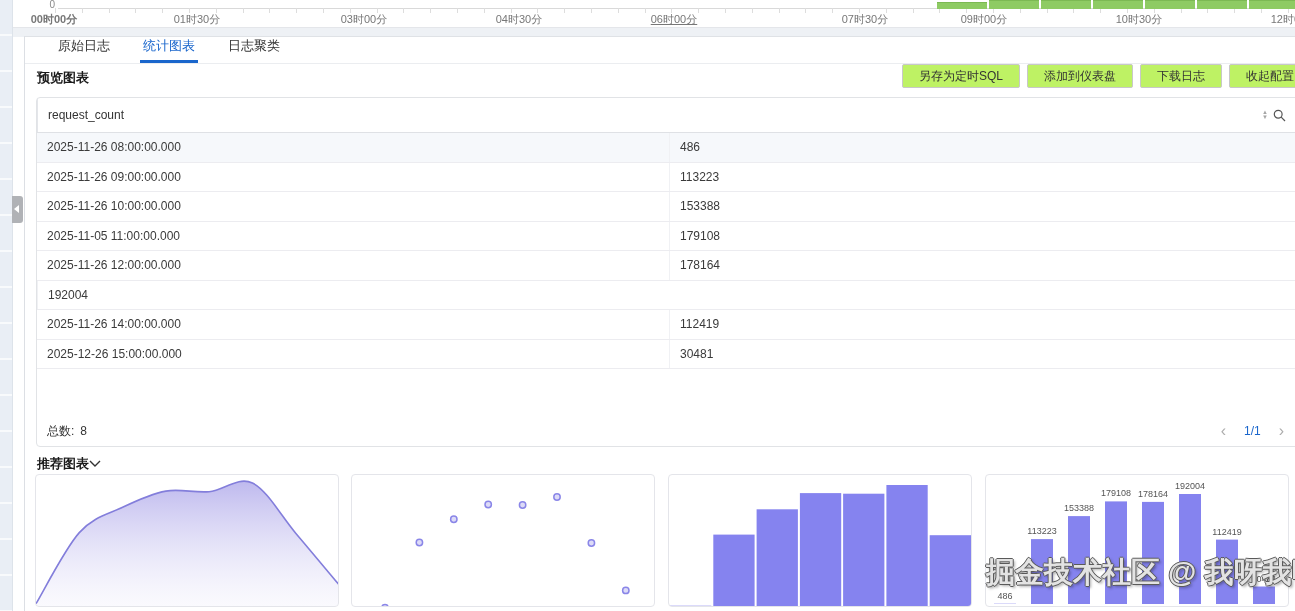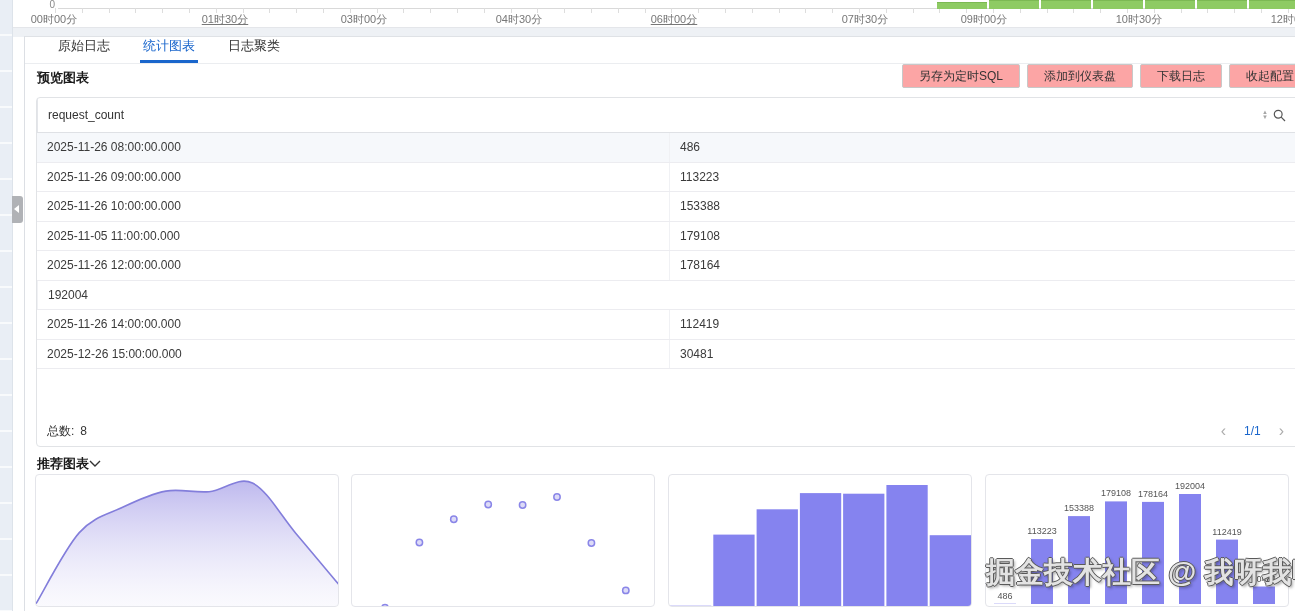--- a/index.html
+++ b/index.html
@@ -48,21 +48,21 @@
     padding-left:30px;box-sizing:border-box;
   }
   .tab{
     font-size:13px;color:#333;padding:4px 3px 5px;margin-right:27px;cursor:pointer;
     border-bottom:3px solid transparent;white-space:nowrap;
   }
   .tab.active{color:#1a66cc;border-bottom-color:#1a66cc}
   .section-title{position:absolute;left:12px;top:32px;font-size:13px;font-weight:bold;color:#1b1b1b}
   .btn-row{position:absolute;top:27px;right:-16px;display:flex;gap:7px}
   .btn{
-    height:24px;line-height:22px;padding:0 16px;background:#fca5a5;border:1px solid #c8c8c8;
+    height:24px;line-height:22px;padding:0 16px;background:#bef264;border:1px solid #c8c8c8;
     border-radius:2px;font-size:12px;color:#333;cursor:pointer;white-space:nowrap;box-sizing:border-box;
   }
   
   .table-card{
     position:absolute;left:11px;top:60px;right:-2px;height:350px;
     border:1px solid #e1e3e6;border-radius:4px 0 0 4px;box-sizing:border-box;background:#fff;
   }
   .thead{display:flex;height:34px;border-bottom:1px solid #dfe1e5}
   .th{display:flex;align-items:center;padding:0 10px;font-size:12px;color:#333;box-sizing:border-box}
   .th .flex-sp{margin-left:auto;display:flex;align-items:center;gap:5px}
@@ -103,22 +103,22 @@
 
 <div class="left-strip"></div>
 <div class="collapse-handle">
   <span></span>
 </div>
 
 <div class="hist-panel">
   <div class="hist-ymin">0</div>
   <div class="hist-axis"></div>
   <div id="hist-dynamic">
-      <div class="hist-label" style="left: 41px;">00时00分</div>
-      <div class="hist-label" style="left: 212px; text-decoration: underline;">01时30分</div>
+      <div class="hist-label" style="left: 41px; font-weight: bold;">00时00分</div>
+      <div class="hist-label" style="left: 184px;">01时30分</div>
       <div class="hist-label" style="left: 351px;">03时00分</div>
       <div class="hist-label" style="left: 506px;">04时30分</div>
       <div class="hist-label" style="left: 661px; text-decoration: underline;">06时00分</div>
       <div class="hist-label" style="left: 852px;">07时30分</div>
       <div class="hist-label" style="left: 971px;">09时00分</div>
       <div class="hist-label" style="left: 1126px;">10时30分</div>
       <div class="hist-label" style="left: 1281px;">12时00分</div>
       <div class="hist-tick" style="left: 42px;"></div>
       <div class="hist-tick" style="left: 68.8px;"></div>
       <div class="hist-tick" style="left: 95.6px;"></div>

